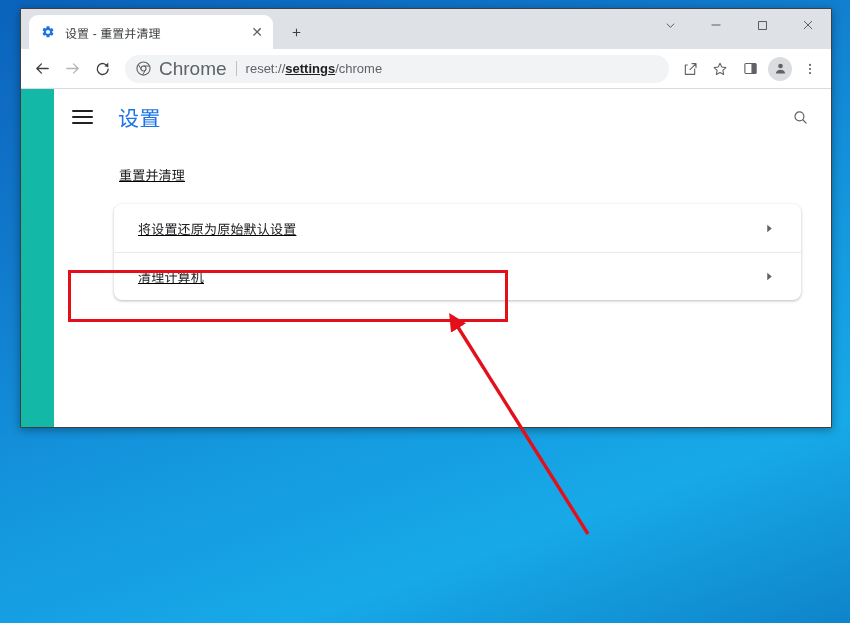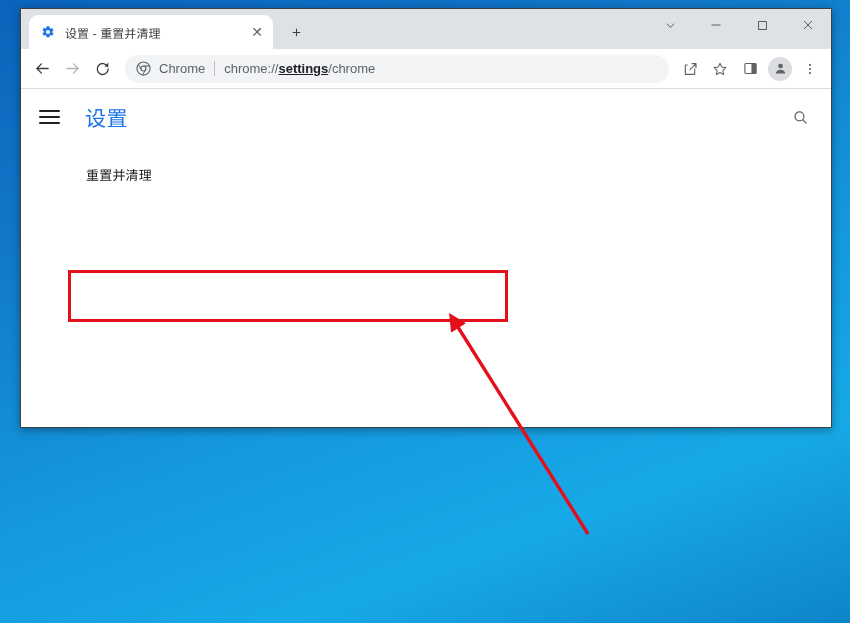--- a/index.html
+++ b/index.html
@@ -167,21 +167,21 @@
   .omnibox-chrome-icon {
     width: 16px;
     height: 16px;
     flex: 0 0 16px;
     display: flex;
     align-items: center;
     justify-content: center;
   }
 
   .omnibox-scheme-label {
-    font-size: 13px;
+    font-size: 19px;
     color: #5f6368;
     margin-left: 8px;
     white-space: nowrap;
   }
 
   .omnibox-divider {
     width: 1px;
     height: 15px;
     background: #bdc1c6;
     margin: 0 9px;
@@ -207,20 +207,21 @@
     align-items: center;
     justify-content: center;
   }
 
   
   .page {
     flex: 1 1 auto;
     background: #ffffff;
     position: relative;
     overflow: hidden;
+    margin-left: 33px;
   }
 
   .settings-header {
     height: 56px;
     display: flex;
     align-items: center;
     padding: 0 16px 0 18px;
   }
 
   .hamburger {
@@ -260,20 +261,21 @@
     justify-content: center;
     border-radius: 50%;
     cursor: pointer;
   }
 
   
   .settings-body {
     padding-left: 60px;
     padding-right: 30px;
     padding-top: 20px;
+    text-decoration: underline;
   }
 
   .section-title {
     font-size: 13px;
     color: #202124;
     margin-bottom: 20px;
     margin-left: 5px;
     letter-spacing: 0.2px;
   }
 
@@ -399,21 +401,21 @@
     <div class="omnibox">
       <span class="omnibox-chrome-icon">
         <svg width="15" height="15" viewBox="0 0 24 24" aria-hidden="true">
           <circle cx="12" cy="12" r="10.5" fill="none" stroke="#5f6368" stroke-width="1.8"></circle>
           <circle cx="12" cy="12" r="4" fill="none" stroke="#5f6368" stroke-width="1.8"></circle>
           <path stroke="#5f6368" stroke-width="1.6" d="M12 8h9.5M8.6 13.9L3.8 5.8M15.4 13.9l-4.8 8.2"></path>
         </svg>
       </span>
       <span class="omnibox-scheme-label">Chrome</span>
       <span class="omnibox-divider"></span>
-      <span class="omnibox-url"><span>chrome://</span><b>settings</b><span>/chrome</span></span>
+      <span class="omnibox-url"><span>reset://</span><b>settings</b><span>/chrome</span></span>
     </div>
 
     <div class="tb-icon">
       <svg width="16" height="16" viewBox="0 0 24 24" aria-hidden="true">
         <path fill="none" stroke="#5f6368" stroke-width="1.7" stroke-linecap="round" stroke-linejoin="round" d="M8 6H5v14h14v-8"></path>
         <path fill="none" stroke="#5f6368" stroke-width="1.7" stroke-linecap="round" stroke-linejoin="round" d="M12 13l8-8m-5-1h6v6"></path>
       </svg>
     </div>
 
     <div class="tb-icon">
@@ -461,20 +463,41 @@
         <svg width="17" height="17" viewBox="0 0 24 24" aria-hidden="true">
           <circle cx="10.5" cy="10.5" r="6.3" fill="none" stroke="#5f6368" stroke-width="1.7"></circle>
           <path stroke="#5f6368" stroke-width="1.7" stroke-linecap="round" d="M15.2 15.2L20 20"></path>
         </svg>
       </div>
     </div>
 
     <div class="settings-body">
       <div class="section-title">重置并清理</div>
 
+      <div class="card">
+
+        <div class="card-row">
+          <span class="card-row-label">将设置还原为原始默认设置</span>
+          <span class="row-chevron">
+            <svg width="9" height="9" viewBox="0 0 10 12" aria-hidden="true">
+              <path fill="#5f6368" d="M2 1l6 5-6 5z"></path>
+            </svg>
+          </span>
+        </div>
+
+        <div class="card-row">
+          <span class="card-row-label">清理计算机</span>
+          <span class="row-chevron">
+            <svg width="9" height="9" viewBox="0 0 10 12" aria-hidden="true">
+              <path fill="#5f6368" d="M2 1l6 5-6 5z"></path>
+            </svg>
+          </span>
+        </div>
+
+      </div>
     </div>
 
   </div>
 </div>
 
 <div id="annotation-layer">
   <div class="ann-rect" id="ann-rect" style="left: 68px; top: 270px; width: 440px; height: 52px; border-color: rgb(227, 16, 28);"></div>
   <svg id="ann-arrow" width="850" height="623" style="position:absolute;inset:0;">
     <defs>
       <marker id="arrowhead" markerWidth="5.2" markerHeight="5.2" refX="1.4" refY="2.6" orient="auto">

